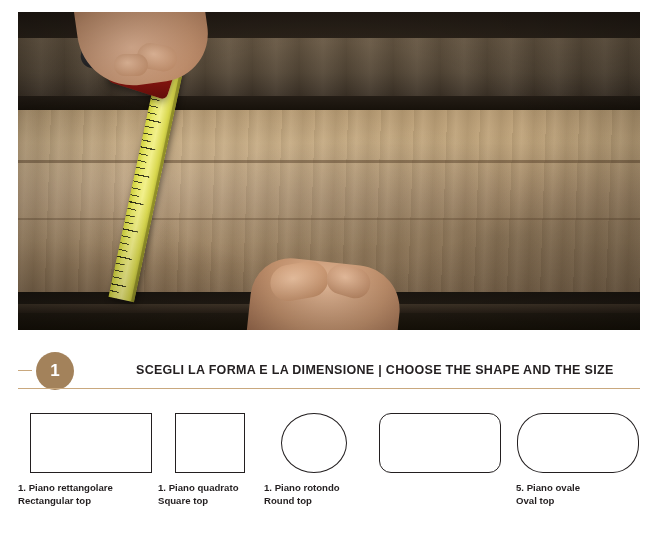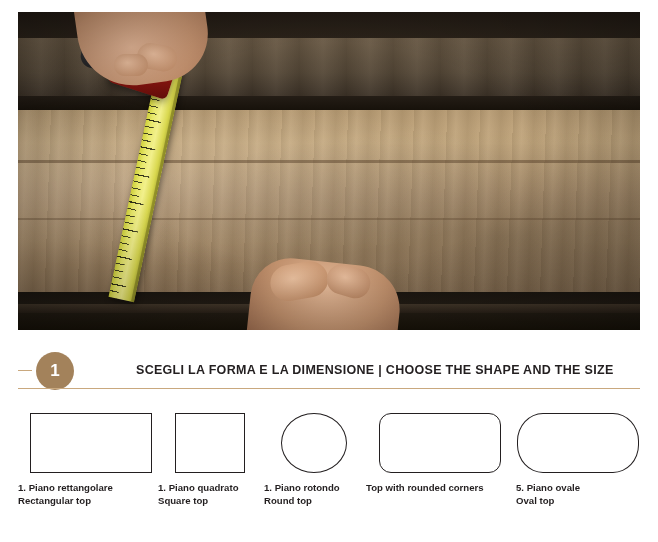--- a/index.html
+++ b/index.html
@@ -409,21 +409,20 @@
       <div class="line1">1. Piano rotondo</div>
       <div class="line2">Round top</div>
     </div>
   </div>
 
   <div class="shape-cell" style="left:348px; width:148px;">
     <div class="shape-box">
       <div class="s-rounded"></div>
     </div>
     <div class="cap">
-      <div class="line2">Top with rounded corners</div>
     </div>
   </div>
 
   <div class="shape-cell" style="left:498px; width:124px;">
     <div class="shape-box">
       <div class="s-oval"></div>
     </div>
     <div class="cap">
       <div class="line1">5. Piano ovale</div>
       <div class="line2">Oval top</div>

